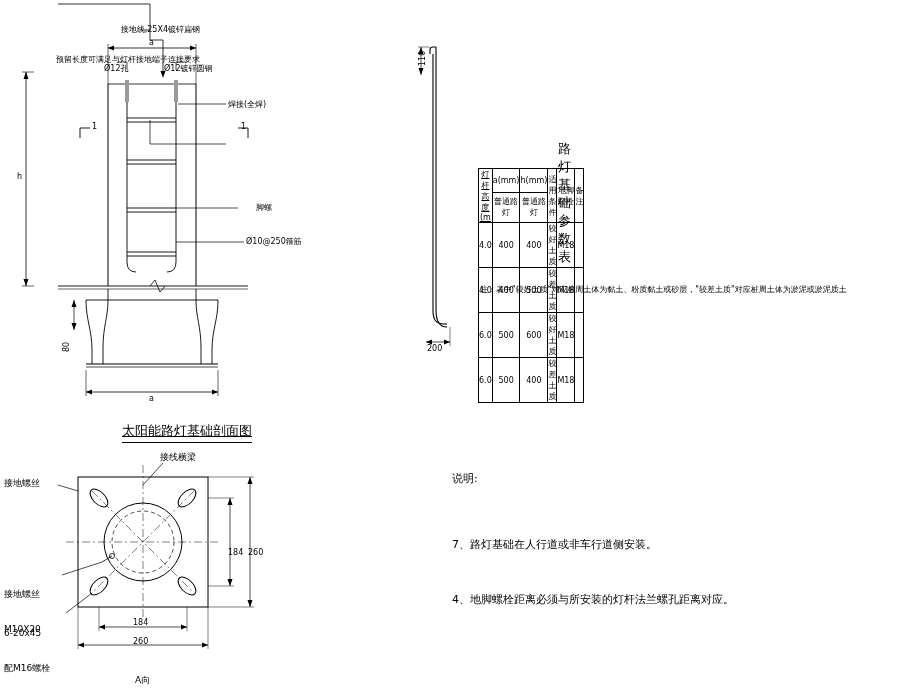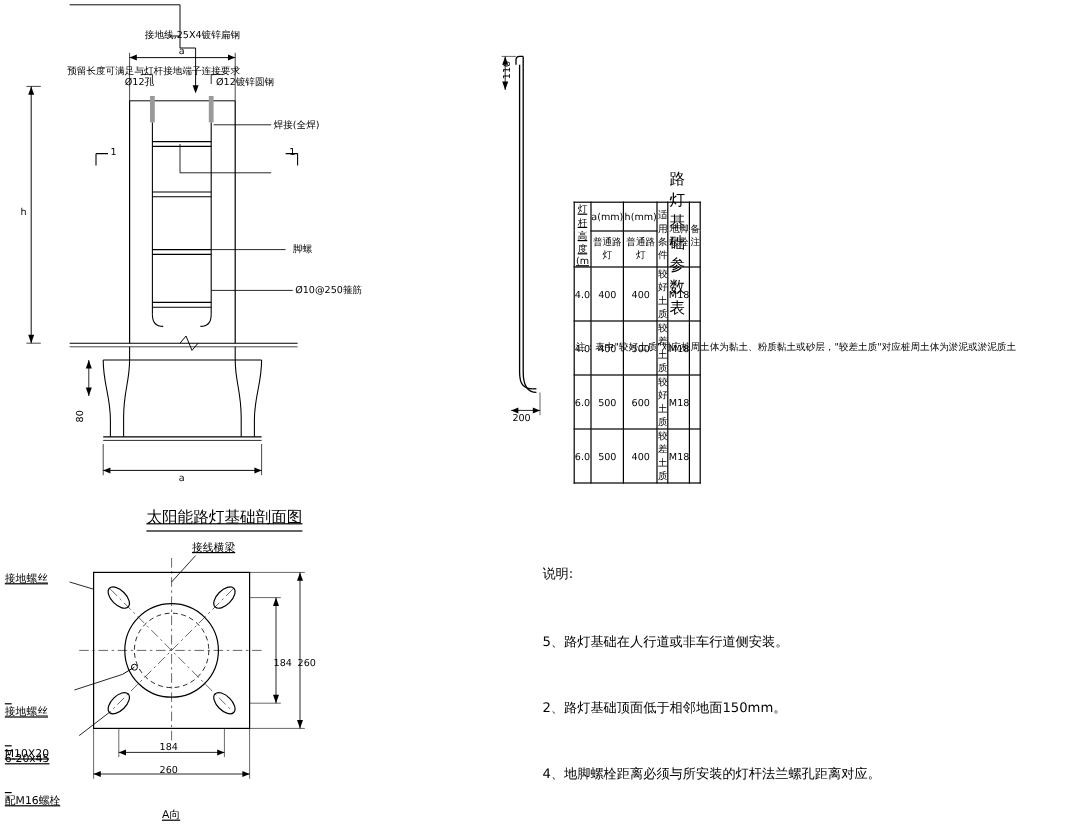--- a/index.html
+++ b/index.html
@@ -6,21 +6,21 @@
   body{
     width:900px;height:694px;
     background:#ffffff;
     font-family:"DejaVu Sans","Liberation Sans",sans-serif;
     color:#000;
     position:relative;
     overflow:hidden;
   }
   .abs{position:absolute;}
   .tx{font-size:8px;line-height:1.25;white-space:pre;}
-  .tx9{font-size:9px;line-height:1.3;white-space:pre;text-decoration:underline;}
+  .tx9{font-size:9px;line-height:1.3;white-space:pre;}
   .tx11{font-size:11px;line-height:1.4;white-space:pre;}
   .title{font-size:13px;}
   table.params{border-collapse:collapse;font-size:8px;}
   table.params td,table.params th{border:1px solid #000;text-align:center;padding:0;height:17px;font-weight:normal;}
   .cell-w1{width:42px;text-decoration:underline;}
   .cell-w2{width:44px;}
   .cell-w3{width:44px;}
   .cell-w4{width:46px;}
   .cell-w5{width:42px;}
   .cell-w7{width:66px;}
@@ -110,23 +110,23 @@
     <path d="M127,70 L127,62 L118,62" fill="none" stroke="#000" stroke-width="0.7"></path>
     <path d="M176,70 L176,62 L186,62" fill="none" stroke="#000" stroke-width="0.7"></path>
   </svg>
 </div>
 
 <div class="abs tx" style="left:56px;top:5px;text-align:right;">
   <div>接地线,25X4镀锌扁钢</div>
   <div>预留长度可满足与灯杆接地端子连接要求</div>
 </div>
 <div class="abs tx" style="left:104px;top:64px;">Ø12孔</div>
-<div class="abs tx" style="left:180px;top:64px;">Ø12镀锌圆钢</div>
+<div class="abs tx" style="left:164px;top:64px;">Ø12镀锌圆钢</div>
 <div class="abs tx" style="left:228px;top:100px;">焊接(全焊)</div>
-<div class="abs tx" style="left:244px;top:203px;">脚螺</div>
+<div class="abs tx" style="left:256px;top:203px;">脚螺</div>
 <div class="abs tx" style="left:246px;top:237px;">Ø10@250箍筋</div>
 <div class="abs tx" style="left:92px;top:122px;">1</div>
 <div class="abs tx" style="left:241px;top:122px;">1</div>
 <div class="abs tx" style="left:149px;top:38px;">a</div>
 <div class="abs tx" style="left:17px;top:172px;">h</div>
 <div class="abs tx" style="left:62px;top:352px;transform:rotate(-90deg);transform-origin:left top;">80</div>
 <div class="abs tx" style="left:149px;top:394px;">a</div>
 
 <div class="abs" style="left:400px;top:30px;width:80px;height:330px;">
   <svg width="80" height="330" viewBox="0 0 80 330">
@@ -275,19 +275,18 @@
   <div>6-20x45</div>
   <div>配M16螺栓</div>
 </div>
 <div class="abs tx" style="left:133px;top:618px;">184</div>
 <div class="abs tx" style="left:133px;top:637px;">260</div>
 <div class="abs tx" style="left:228px;top:548px;">184</div>
 <div class="abs tx" style="left:248px;top:548px;">260</div>
 <div class="abs tx9" style="left:135px;top:675px;">A向</div>
 
 <div class="abs notes tx11" style="left:452px;top:440px;width:420px;">
-  <div style="margin-bottom:10px;">说明:</div>
-  <div>5、路灯基础在人行道或非车行道侧安装。</div>
-  <div>2、路灯基础顶面低于相邻地面150mm。</div>
+  <div style="margin-bottom:20px;">说明:</div>
+  <div>7、路灯基础在人行道或非车行道侧安装。</div>
   <div>4、地脚螺栓距离必须与所安装的灯杆法兰螺孔距离对应。</div>
   
   
 </div>
 
 </body></html>

